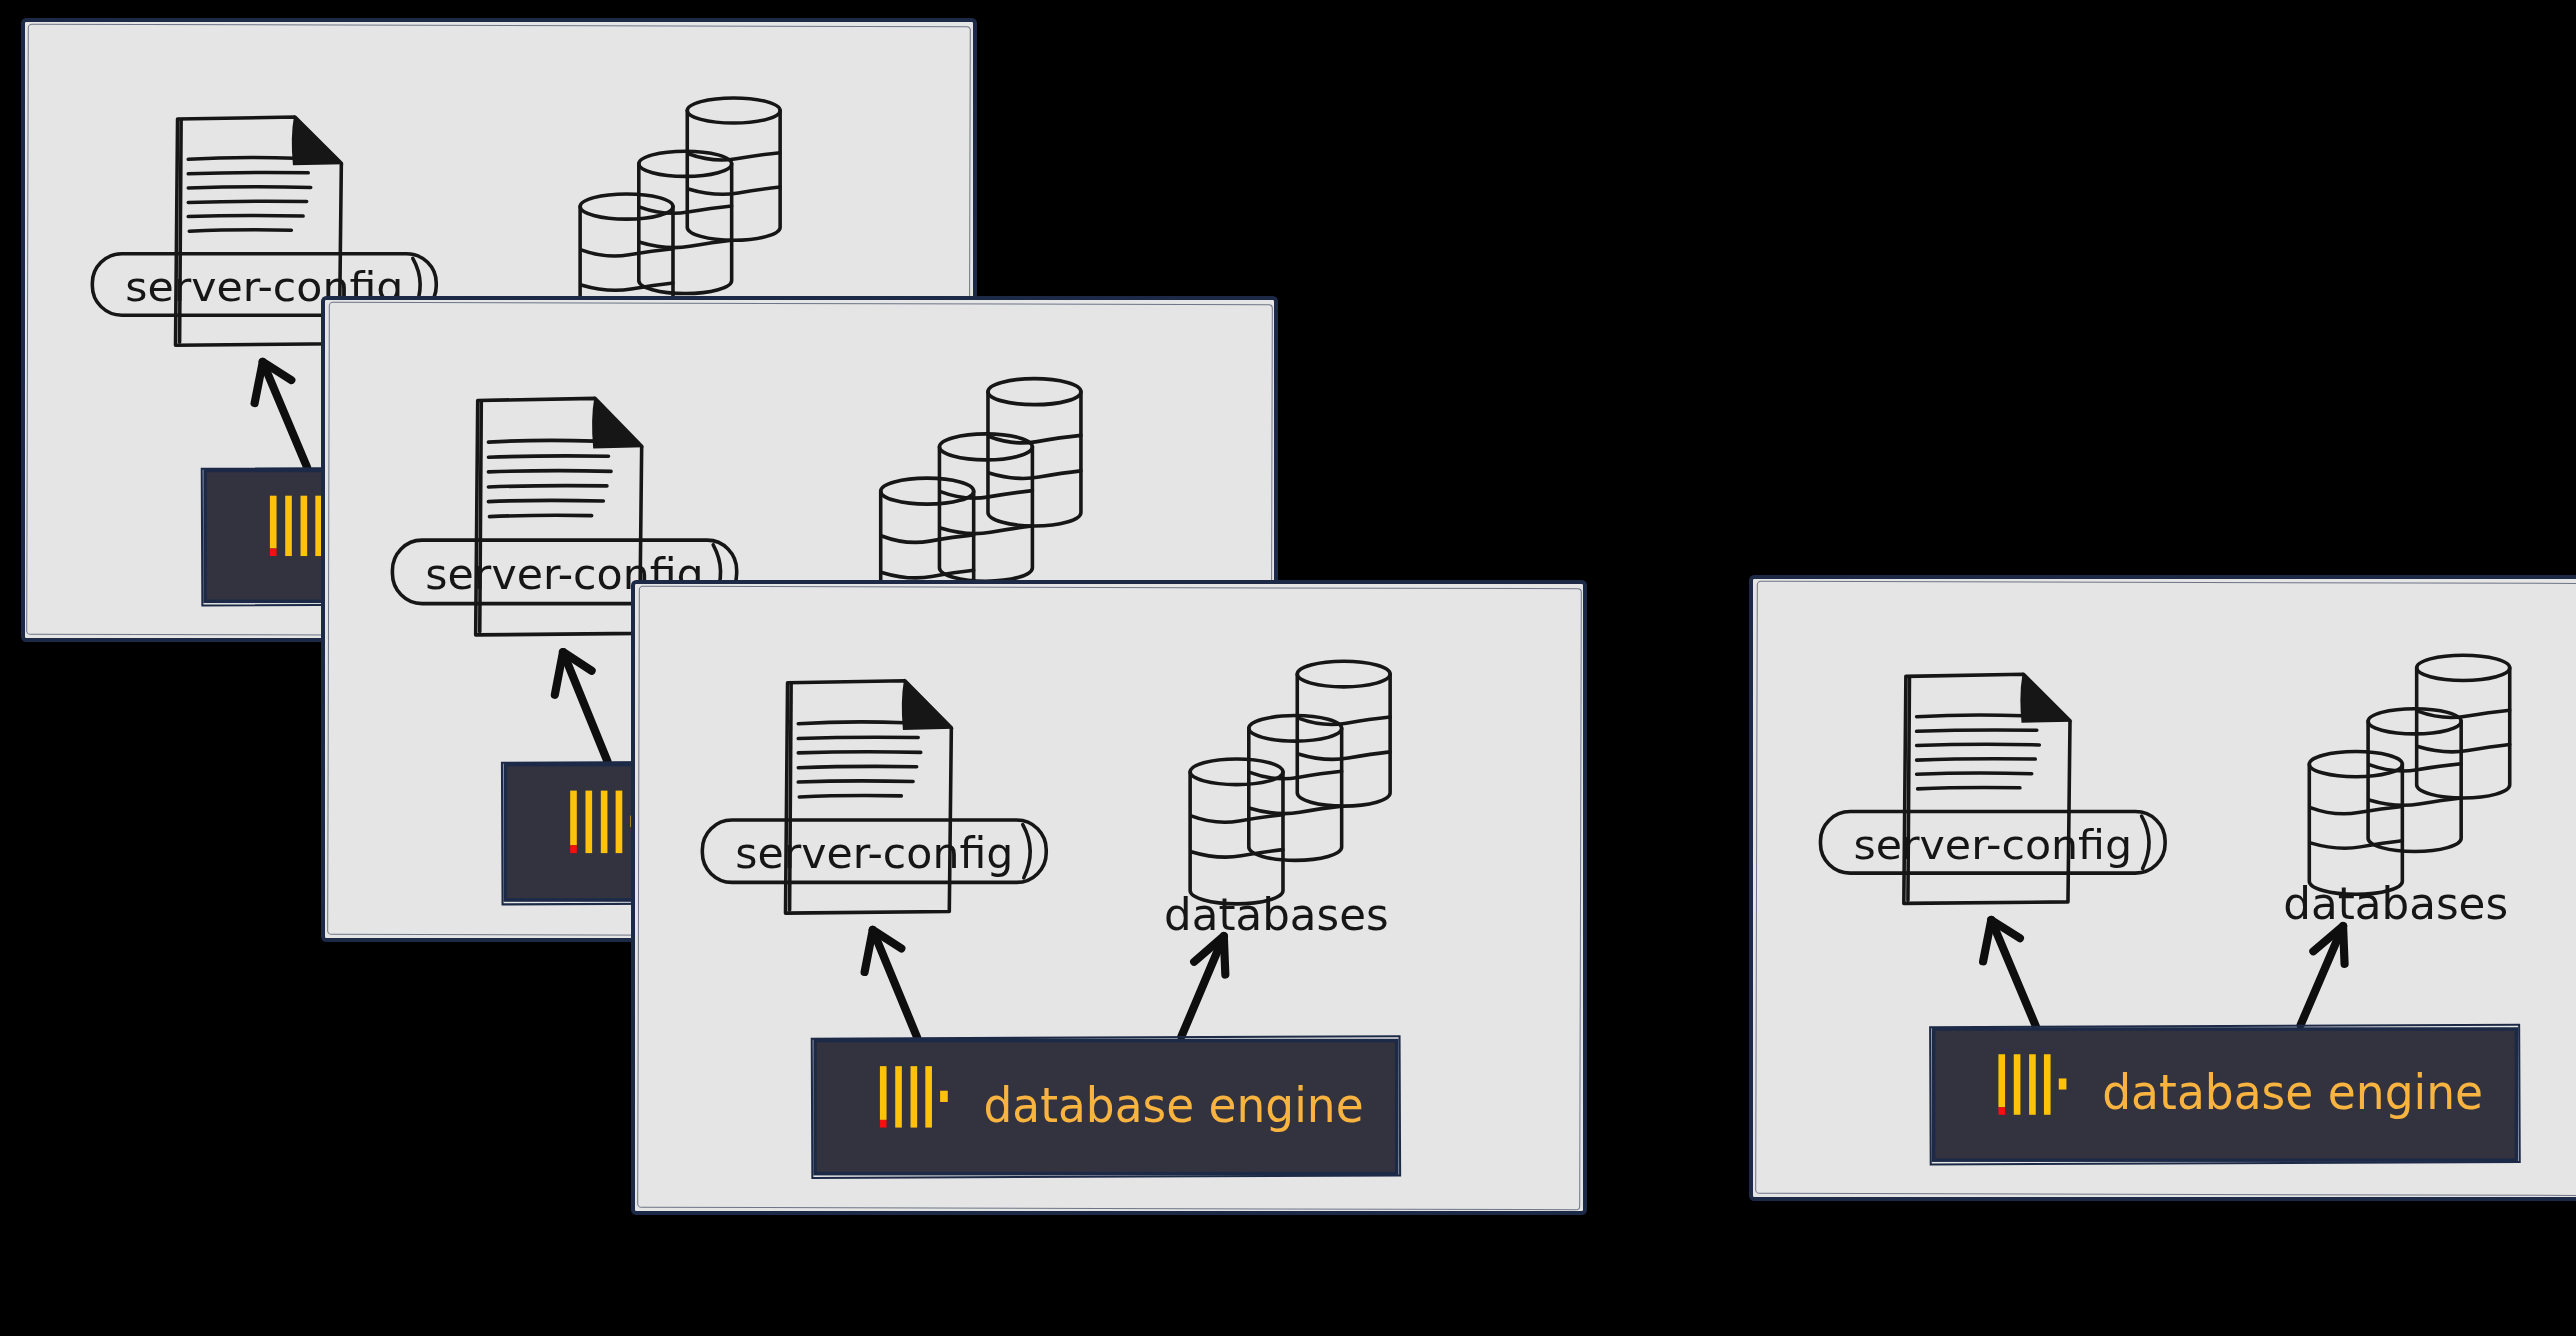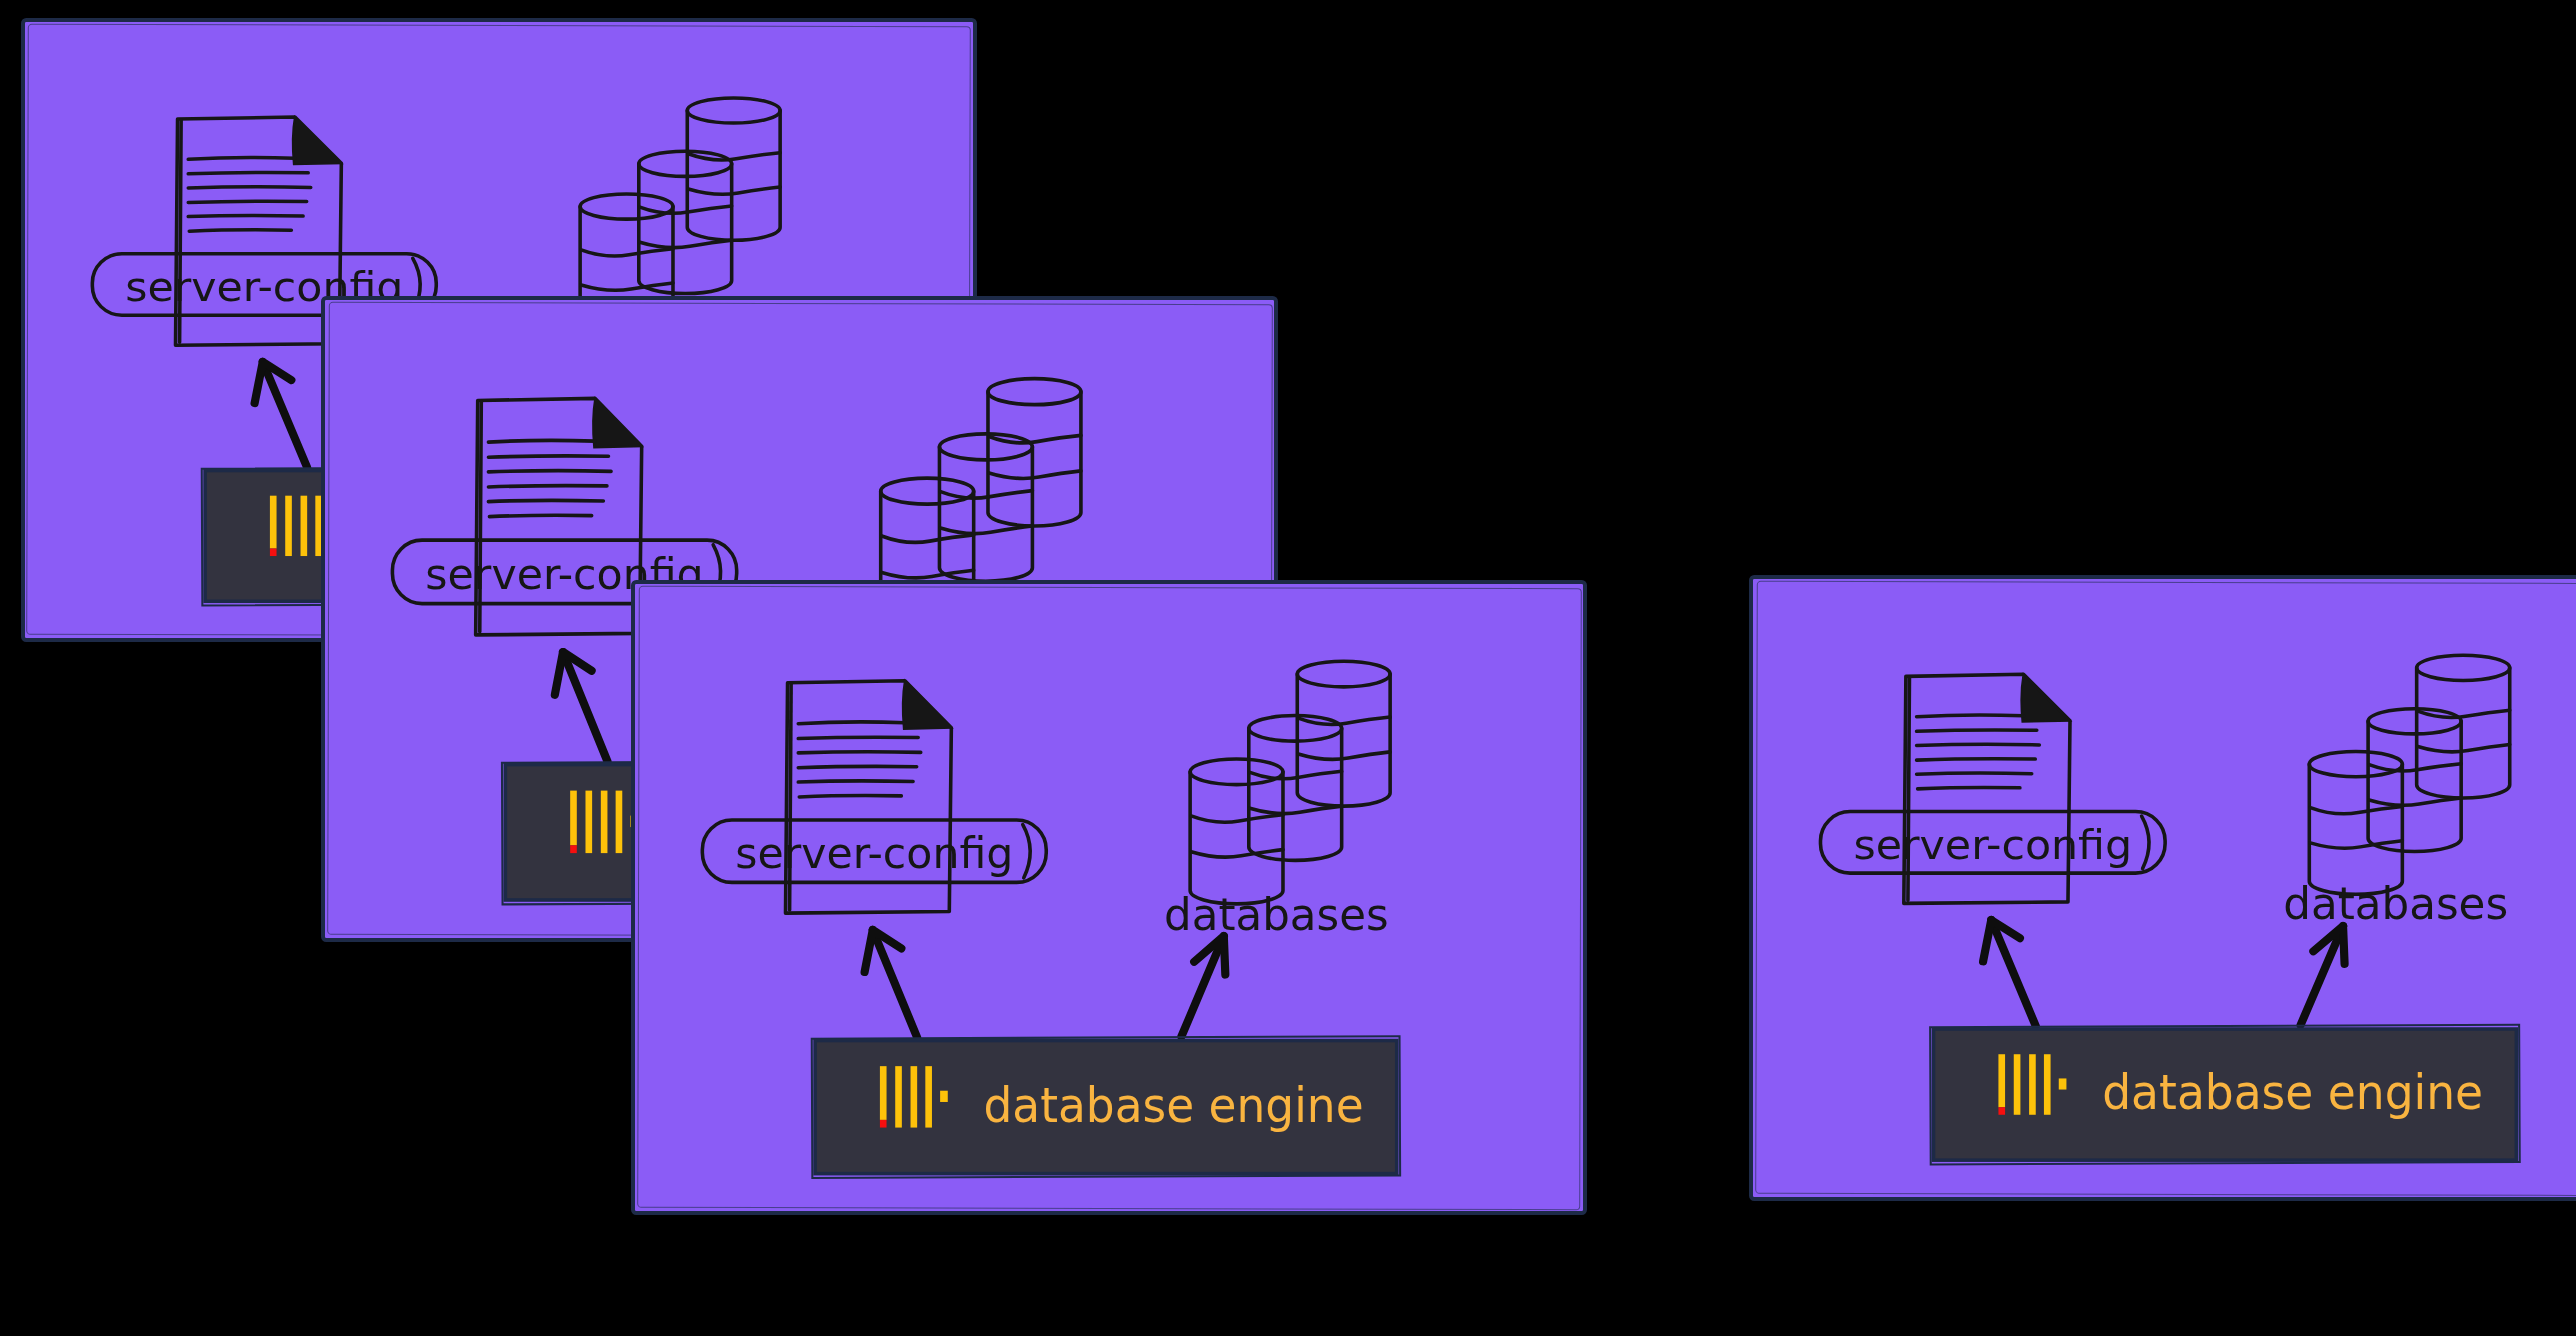--- a/index.html
+++ b/index.html
@@ -1,18 +1,18 @@
 <!DOCTYPE html>
 <html style="font-size:8.2px"><head>
 <meta charset="utf-8">
 <style>
   html,body{margin:0;padding:0;background:#000;}
   #stage{position:relative;width:3782px;height:1337px;background:#000;overflow:hidden;
          font-family:"DejaVu Sans",sans-serif;}
-  .card{position:absolute;background:#8b5cf6;border:4.6px solid #1d2a47;border-radius:5.2px;
+  .card{position:absolute;background:#e5e5e5;border:4.6px solid #1d2a47;border-radius:5.2px;
         box-sizing:border-box;}
   .card::before{content:"";position:absolute;inset:2.6px;border:1.5px solid rgba(29,42,71,.6);
         border-radius:4.1px;transform:rotate(.15deg);pointer-events:none;}
   .card svg{position:absolute;left:0;top:0;width:100%;height:100%;display:block;}
   svg text{font-family:"DejaVu Sans",sans-serif;}
   .ink{stroke:#161616;fill:none;stroke-width:7;stroke-linecap:round;stroke-linejoin:round;}
   .arrow{stroke:#0e0e0e;stroke-width:16;fill:none;stroke-linecap:round;stroke-linejoin:round;}
 </style>
 </head>
 <body>

